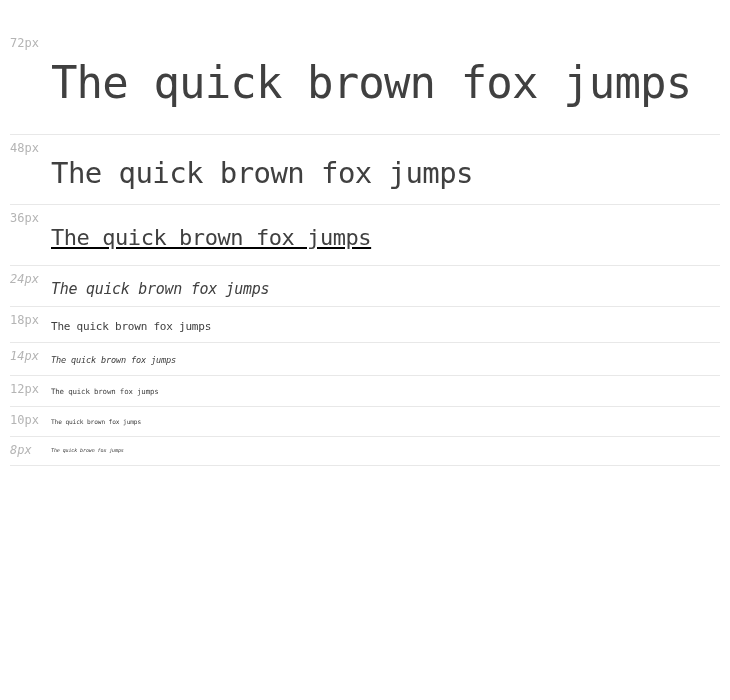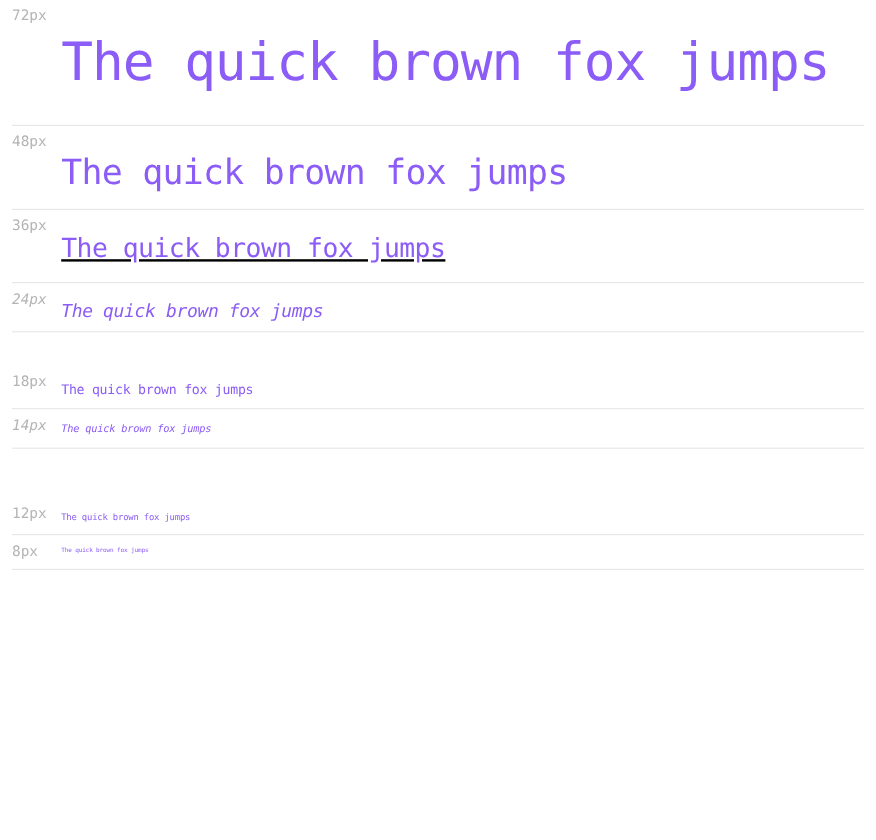--- a/index.html
+++ b/index.html
@@ -45,53 +45,53 @@
     line-height: 14px;
     letter-spacing: 0px;
     font-family: "DejaVu Sans Mono", "Liberation Mono", monospace;
     white-space: nowrap;
     user-select: none;
   }
 
   .sample-text {
     display: block;
     margin-left: 41px;
-    color: #8b5cf6;
+    color: #404040;
     font-family: "DejaVu Sans Mono", "Liberation Mono", monospace;
     font-weight: 400;
     white-space: nowrap;
     letter-spacing: -0.02em;
   }
 
   
-  .row-72  { height: 105px; }
+  .row-72  { height: 105px; margin-top: 30px; }
   .row-72  .sample-text { font-size: 44px; line-height: 1.0; padding-top: 31px; }
 
   .row-48  { height: 70px; }
   .row-48  .sample-text { font-size: 29px; line-height: 1.0; padding-top: 24px; }
 
   .row-36  { height: 61px; text-decoration: underline; }
   .row-36  .sample-text { font-size: 22px; line-height: 1.0; padding-top: 22px; }
 
   .row-24  { height: 41px; font-style: italic; }
   .row-24  .sample-text { font-size: 15px; line-height: 1.0; padding-top: 16px; }
 
-  .row-18  { height: 36px; margin-top: 28px; }
+  .row-18  { height: 36px; }
   .row-18  .sample-text { font-size: 11px; line-height: 1.0; padding-top: 14px; }
 
   .row-14  { height: 33px; font-style: italic; }
   .row-14  .sample-text { font-size: 8.6px; line-height: 1.0; padding-top: 13px; }
 
-  .row-12  { height: 31px; margin-top: 41px; }
+  .row-12  { height: 31px; }
   .row-12  .sample-text { font-size: 7.4px; line-height: 1.0; padding-top: 12px; }
 
   .row-10  { height: 30px; }
   .row-10  .sample-text { font-size: 6.2px; line-height: 1.0; padding-top: 12px; }
 
-  .row-8   { height: 29px; }
+  .row-8   { height: 29px; font-style: italic; }
   .row-8   .sample-text { font-size: 5px; line-height: 1.0; padding-top: 11px; }
 </style>
 </head>
 <body>
 
 <div id="specimen-sheet">
 
   <div class="specimen-row row-72 first">
     <span class="size-label">72px</span>
     <span class="sample-text">The quick brown fox jumps</span>
@@ -120,19 +120,23 @@
   <div class="specimen-row row-14">
     <span class="size-label">14px</span>
     <span class="sample-text">The quick brown fox jumps</span>
   </div>
 
   <div class="specimen-row row-12">
     <span class="size-label">12px</span>
     <span class="sample-text">The quick brown fox jumps</span>
   </div>
 
+  <div class="specimen-row row-10">
+    <span class="size-label">10px</span>
+    <span class="sample-text">The quick brown fox jumps</span>
+  </div>
 
   <div class="specimen-row row-8">
     <span class="size-label">8px</span>
     <span class="sample-text">The quick brown fox jumps</span>
   </div>
 
 </div>
 
 </body></html>

